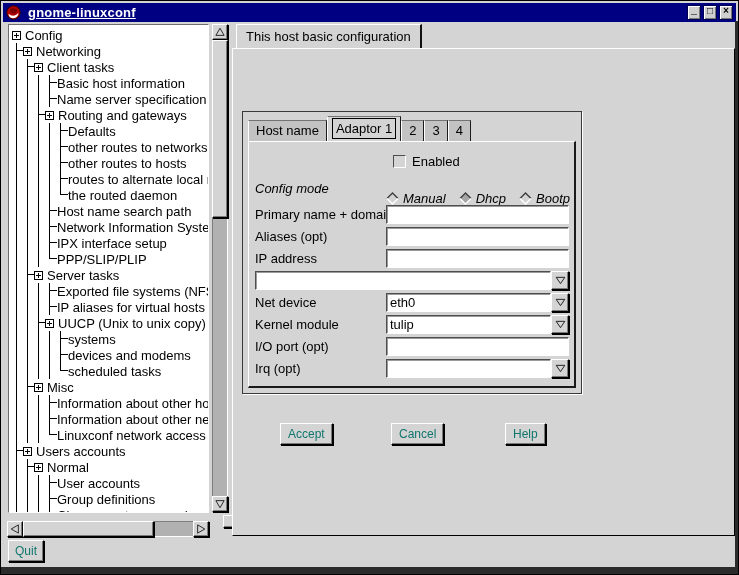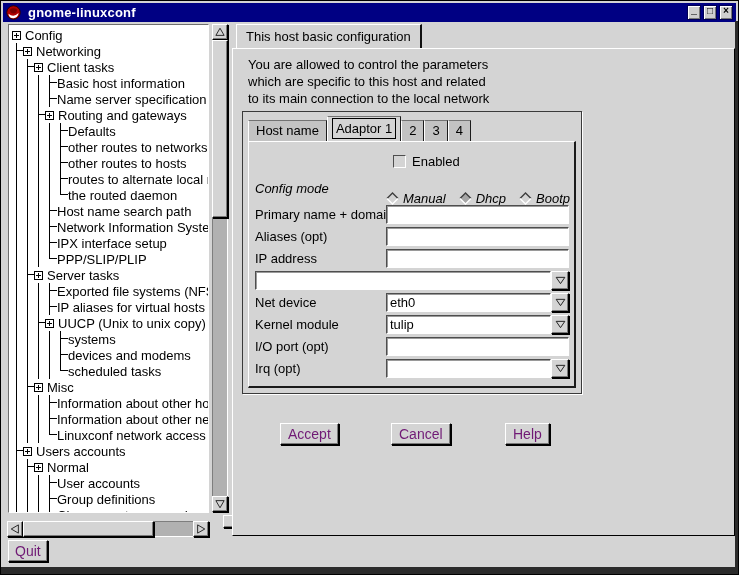--- a/index.html
+++ b/index.html
@@ -11,32 +11,32 @@
     overflow:hidden;
   }
   .edge-bottom{position:absolute;left:0;right:0;bottom:0;height:7px;background:#2b2b2b;}
   .edge-right{position:absolute;right:0;top:20px;bottom:0;width:3px;background:#2b2b2b;}
 
   
   .titlebar{position:absolute;left:2px;top:2px;right:2px;height:19px;background:#000083;
     display:flex;align-items:center;padding:0 3px;}
   .titleicon{width:15px;height:15px;flex:none;margin-right:7px;}
   .titletext{color:#fff;font-weight:bold;font-size:13px;letter-spacing:.2px;flex:1;
-    white-space:nowrap;overflow:hidden;}
+    white-space:nowrap;overflow:hidden;text-decoration:underline;}
   .winbtn{width:14px;height:15px;flex:none;margin-left:2px;background:#cfcfcf;
     border:1px solid #000055;box-shadow:inset 1px 1px 0 #fff,inset -1px -1px 0 #777;
     font-size:10px;font-weight:bold;line-height:12px;text-align:center;cursor:pointer;
     font-family:"Liberation Mono",monospace;}
 
   
   .btn{background:#d4d4d4;
     border-top:1px solid #fff;border-left:1px solid #fff;
     border-right:1px solid #000;border-bottom:1px solid #000;
     box-shadow:inset -1px -1px 0 #7a7a7a,1px 1px 0 #000;
-    font-size:14px;color:#701a75;cursor:pointer;}
+    font-size:12px;color:#0f766e;cursor:pointer;}
   .sunken{background:#b1b1b1;
     border-top:1px solid #7e7e7e;border-left:1px solid #7e7e7e;
     border-right:1px solid #fff;border-bottom:1px solid #fff;}
 
   
   .treeview{position:absolute;left:7px;top:23px;width:201px;height:489px;background:#fff;
     border-top:1px solid #6f6f6f;border-left:1px solid #6f6f6f;
     border-right:1px solid #fff;border-bottom:1px solid #fff;
     overflow:hidden;padding:2px 0 0 2px;}
   .trow{display:flex;align-items:center;height:16px;white-space:nowrap;cursor:pointer;}
@@ -371,25 +371,20 @@
       <svg width="12" height="12" viewBox="0 0 16 16">
           <polygon points="3.5,2.5 3.5,13.5 13,8" fill="#d4d4d4" stroke="#1a1a1a" stroke-width="1.2"></polygon>
         </svg>
     </div>
   </div>
   <div class="corner btn"></div>
 
   <div class="rpanel">
     <div class="rtab">This host basic configuration</div>
     <div class="rbody">
-      <div class="intro">
-        <div>You are allowed to control the parameters</div>
-        <div>which are specific to this host and related</div>
-        <div>to its main connection to the local network</div>
-      </div>
 
       <div class="gframe">
         <div class="itabs">
             <span class="itab">Host name</span>
             <span class="itab active"><span class="focusrect">Adaptor 1</span></span>
             <span class="itab">2</span>
             <span class="itab">3</span>
             <span class="itab">4</span>
           </div>
         <div class="ibody">

